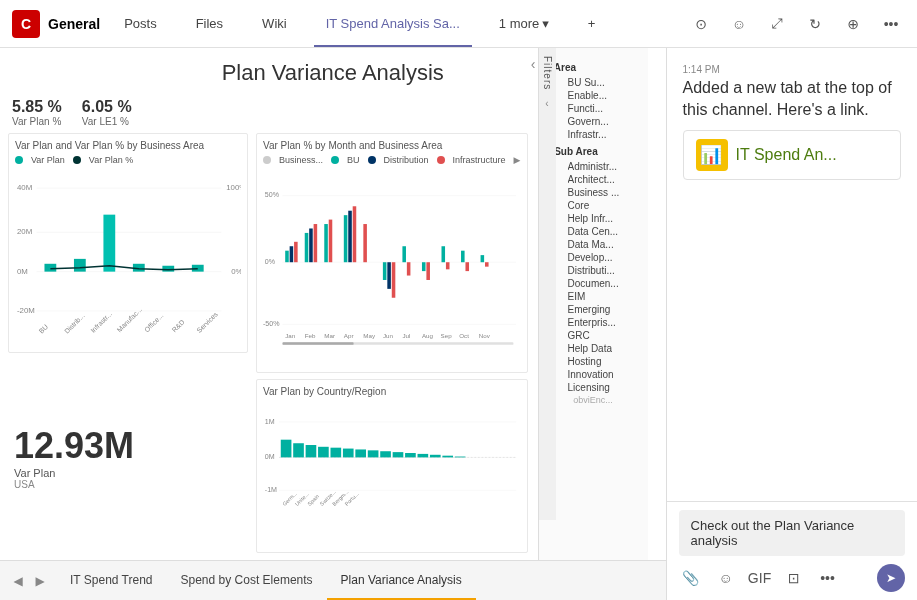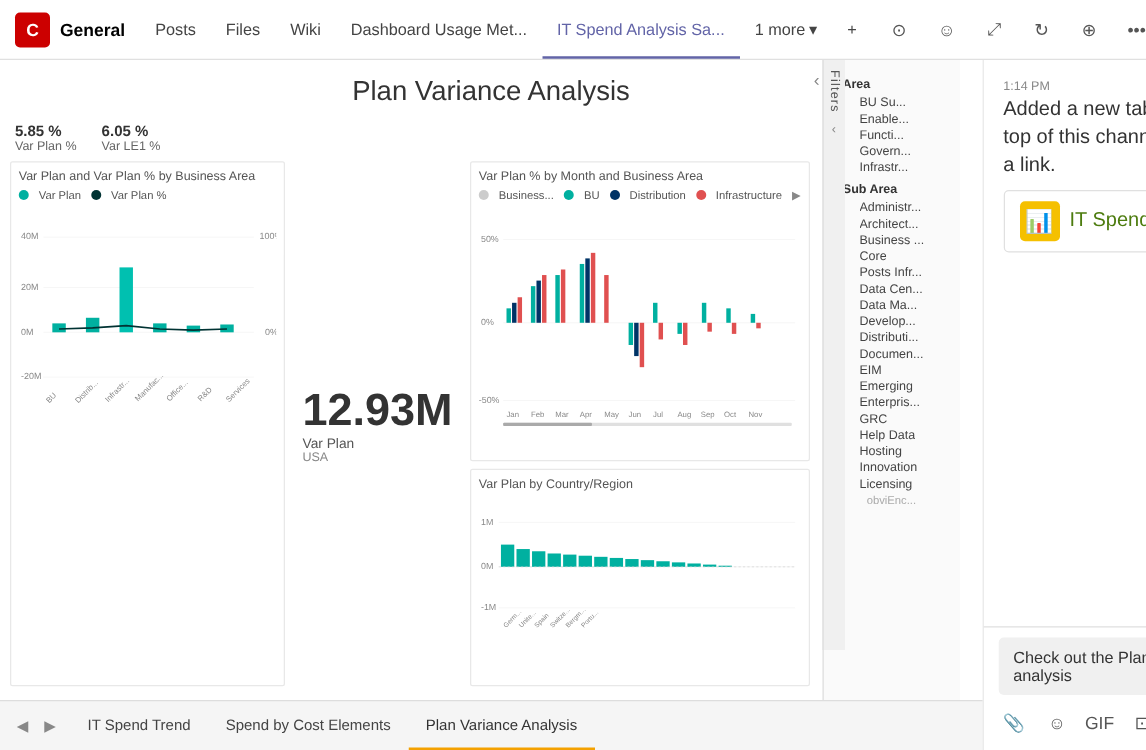--- a/index.html
+++ b/index.html
@@ -10,21 +10,21 @@
       display: flex; align-items: center; height: 48px;
       background: #fff; border-bottom: 1px solid #e0e0e0;
       padding: 0 12px; gap: 8px;
     }
     .app-icon {
       width: 28px; height: 28px; background: #c00; border-radius: 4px;
       display: flex; align-items: center; justify-content: center;
       color: #fff; font-weight: bold; font-size: 14px; flex-shrink: 0;
     }
     .channel-name { font-weight: 600; font-size: 14px; margin-right: 4px; }
-    .nav-tabs { display: flex; align-items: center; gap: 0; height: 100%; }
+    .nav-tabs { display: flex; align-items: center; gap: 15px; height: 100%; }
     .nav-tab {
       padding: 0 12px; height: 100%; display: flex; align-items: center;
       font-size: 13px; color: #444; cursor: pointer; position: relative;
       white-space: nowrap;
     }
     .nav-tab.active { color: #6264a7; font-weight: 500; }
     .nav-tab.active::after {
       content: ''; position: absolute; bottom: 0; left: 0; right: 0;
       height: 2px; background: #6264a7;
     }
@@ -51,26 +51,26 @@
       padding: 8px;
     }
     .report-title {
       text-align: center; font-size: 22px; color: #333; font-weight: 400;
       margin-bottom: 12px; margin-top: 4px;
     }
 
     
     .stats-row { display: flex; gap: 20px; margin-bottom: 6px; padding: 0 4px; }
     .stat-item { }
-    .stat-value { font-size: 12px; font-weight: 600; color: #333; }
+    .stat-value { font-size: 16px; font-weight: 600; color: #333; }
     .stat-label { font-size: 10px; color: #666; }
 
     
     .charts-grid { display: flex; gap: 8px; flex: 1; }
-    .chart-left { flex: 0 0 240px; display: flex; flex-direction: row; gap: 8px; }
+    .chart-left { flex: 0 0 240px; display: flex; flex-direction: column; gap: 8px; }
     .chart-right { flex: 1; display: flex; flex-direction: column; gap: 6px; }
 
     .chart-box {
       border: 1px solid #e8e8e8; border-radius: 2px; background: #fff;
       padding: 6px; position: relative;
     }
     .chart-label { font-size: 10px; color: #555; margin-bottom: 4px; }
     .chart-legend { display: flex; gap: 8px; font-size: 9px; color: #555; align-items: center; margin-bottom: 4px; }
     .legend-dot { width: 8px; height: 8px; border-radius: 50%; display: inline-block; }
 
@@ -156,21 +156,20 @@
 <body>
 
 <div class="top-nav">
   <div class="app-icon">C</div>
   <span class="channel-name">General</span>
 
   <div class="nav-tabs">
     <div class="nav-tab">Posts</div>
     <div class="nav-tab">Files</div>
     <div class="nav-tab">Wiki</div>
-    <div class="nav-tab">Dashboard Usage Met...</div>
     <div class="nav-tab active">IT Spend Analysis Sa...</div>
     <div class="nav-tab">
       <span>1 more</span>
       <span style="margin-left:3px;">▾</span>
     </div>
     <div class="nav-tab">+</div>
   </div>
 
   <div class="nav-actions">
     <div class="icon-btn">⊙</div>
@@ -415,21 +414,21 @@
           <div class="filter-item">
               <input type="checkbox" style="">
               <label>Business ...</label>
             </div>
           <div class="filter-item">
               <input type="checkbox" style="">
               <label>Core</label>
             </div>
           <div class="filter-item">
               <input type="checkbox" style="">
-              <label>Posts Infr...</label>
+              <label>Help Infr...</label>
             </div>
           <div class="filter-item">
               <input type="checkbox" style="">
               <label>Data Cen...</label>
             </div>
           <div class="filter-item">
               <input type="checkbox" style="">
               <label>Data Ma...</label>
             </div>
           <div class="filter-item">

